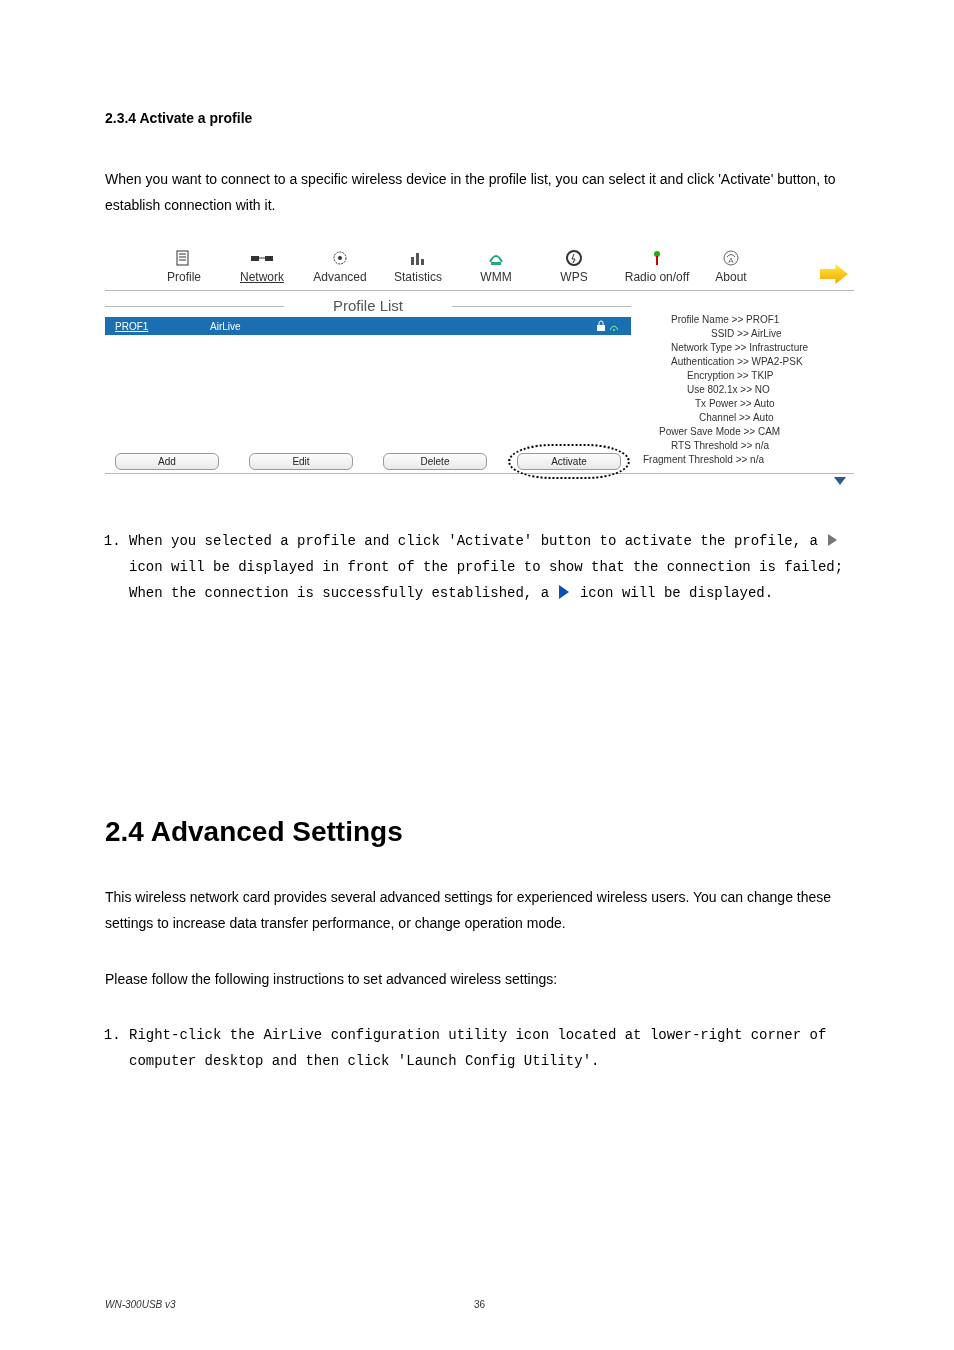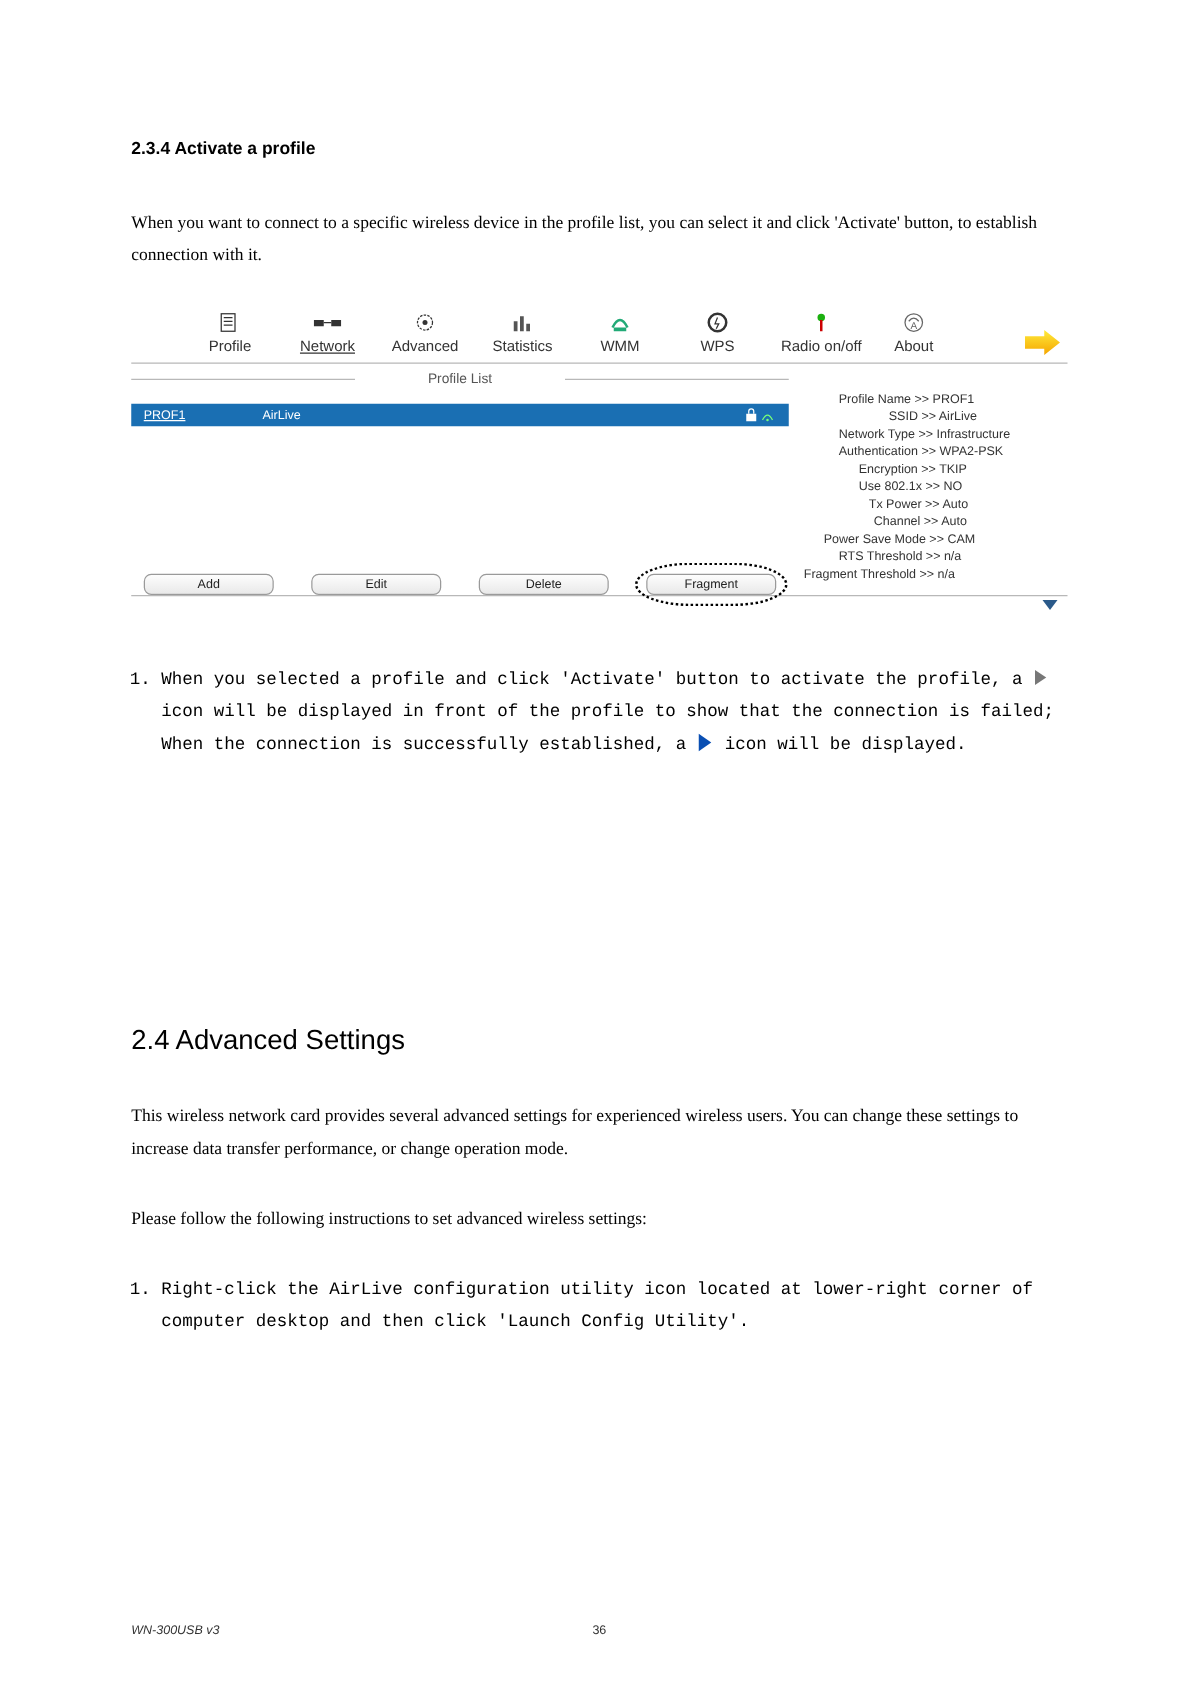--- a/index.html
+++ b/index.html
@@ -17,21 +17,20 @@
   }
   .section-heading-small {
     font-size: 14px;
     font-weight: bold;
     margin-bottom: 40px;
   }
   .para {
     font-size: 14px;
     line-height: 26px;
     margin-bottom: 30px;
-    font-family: Liberation Serif, serif;
   }
   .screenshot-frame {
     margin: 30px 0 40px 0;
   }
   .ss-bar {
     display: flex;
     align-items: flex-end;
     border-bottom: 1px solid #b8b8b8;
     padding: 0 0 6px 0;
     font-family: "Trebuchet MS", Arial, sans-serif;
@@ -62,25 +61,25 @@
     font-family: "Trebuchet MS", Arial, sans-serif;
     font-size: 10px;
     color: #333;
   }
   .ss-left {
     flex: 0 0 390px;
     border-right: none;
     padding-top: 6px;
   }
   .fieldset-label {
-    font-size: 11px;
+    font-size: 15px;
     color: #555;
     position: relative;
     text-align: center;
-    margin-bottom: 14px;
+    margin-bottom: 3px;
   }
   .fieldset-label::before,
   .fieldset-label::after {
     content: "";
     position: absolute;
     top: 50%;
     height: 1px;
     background: #b8b8b8;
   }
   .fieldset-label::before { left: 0; width: 34%; }
@@ -169,23 +168,23 @@
     display:inline-block;
     width:0;height:0;
     border-top:7px solid transparent;
     border-bottom:7px solid transparent;
     border-left:10px solid #0a4fb3;
     vertical-align: -2px;
     margin: 0 2px;
   }
   .big-gap { height: 180px; }
   .h2 {
-    font-size: 22px;
+    font-size: 28px;
     margin: 0 0 36px 0;
-    font-weight: normal;
+    font-weight: bold;
   }
   .footer {
     position: absolute;
     bottom: 40px;
     left: 105px;
     right: 100px;
     font-size: 10px;
     color: #333;
     display: flex;
   }
@@ -303,21 +302,21 @@
                 <circle cx="6" cy="10" r="1" fill="#7f7"></circle>
               </svg>
           </span>
         </div>
         <div style="height:110px"></div>
         <div class="btn-row">
           <div class="mini-btn">Add</div>
           <div class="mini-btn">Edit</div>
           <div class="mini-btn">Delete</div>
           <div class="mini-btn activate">
-            <span>Fragment</span>
+            <span>Activate</span>
             <span class="dotted-oval"></span>
           </div>
         </div>
       </div>
       <div class="ss-right">
         <div class="kv-line">Profile Name &gt;&gt; PROF1</div>
         <div class="kv-line" style="padding-left:40px">SSID &gt;&gt; AirLive</div>
         <div class="kv-line" style="padding-left:0px">Network Type &gt;&gt; Infrastructure</div>
         <div class="kv-line" style="padding-left:-4px">Authentication &gt;&gt; WPA2-PSK</div>
         <div class="kv-line" style="padding-left:16px">Encryption &gt;&gt; TKIP</div>

